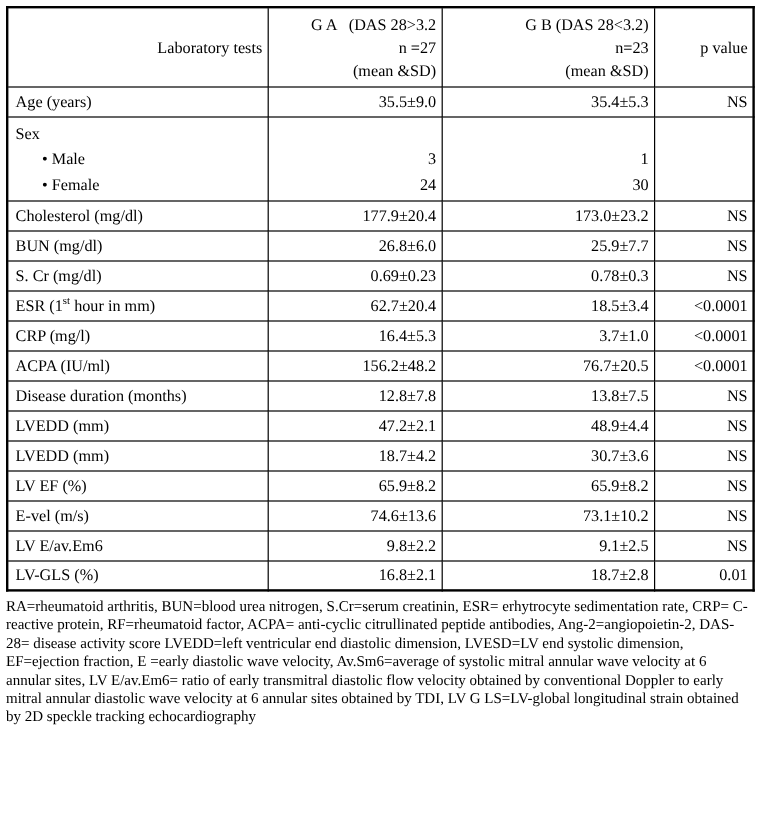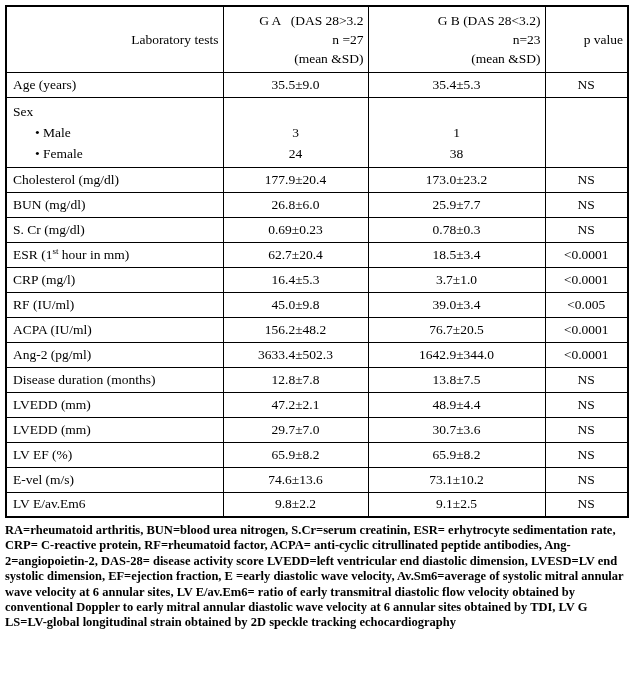--- a/index.html
+++ b/index.html
@@ -34,35 +34,34 @@
     overflow: hidden;
   }
   thead tr { height: 66px; }
   thead th .hline {
     line-height: 19px;
     text-align: right;
     white-space: pre;
   }
   tbody tr { height: 25px; }
   td.label-cell { text-align: left; padding-left: 6px; }
-  td.value-cell { text-align: center; }
+  td.value-cell { text-align: right; }
 
   tr.multiline td { vertical-align: top; padding-top: 3px; padding-bottom: 3px; }
   .line { line-height: 21px; white-space: pre; }
   td.label-cell .indent { padding-left: 22px; }
 
   sup { font-size: 9px; line-height: 0; text-align: center; }
 
   .footnote {
     width: 623px;
     margin-top: 5px;
     font-size: 12.5px;
     line-height: 15.4px;
     text-align: left;
-    font-weight: bold;
   }
 </style>
 </head>
 <body>
 
 <div class="page">
   <table class="lab-table">
     <colgroup>
       <col class="c1">
         <col class="c2">
@@ -103,21 +102,21 @@
             <div class="line indent">• Female</div>
           </td>
           <td class="value-cell">
             <div class="line">&nbsp;</div>
             <div class="line">3</div>
             <div class="line">24</div>
           </td>
           <td class="value-cell">
             <div class="line">&nbsp;</div>
             <div class="line">1</div>
-            <div class="line">38</div>
+            <div class="line">30</div>
           </td>
           <td class="value-cell"></td>
         </tr>
         <tr>
           <td class="label-cell">Cholesterol (mg/dl)</td>
           <td class="value-cell">177.9±20.4</td>
           <td class="value-cell">173.0±23.2</td>
           <td class="value-cell">NS</td>
         </tr>
         <tr>
@@ -138,52 +137,40 @@
           <td class="value-cell">18.5±3.4</td>
           <td class="value-cell">&lt;0.0001</td>
         </tr>
         <tr>
           <td class="label-cell">CRP (mg/l)</td>
           <td class="value-cell">16.4±5.3</td>
           <td class="value-cell">3.7±1.0</td>
           <td class="value-cell">&lt;0.0001</td>
         </tr>
         <tr>
-          <td class="label-cell">RF (IU/ml)</td>
-          <td class="value-cell">45.0±9.8</td>
-          <td class="value-cell">39.0±3.4</td>
-          <td class="value-cell">&lt;0.005</td>
-        </tr>
-        <tr>
           <td class="label-cell">ACPA (IU/ml)</td>
           <td class="value-cell">156.2±48.2</td>
           <td class="value-cell">76.7±20.5</td>
-          <td class="value-cell">&lt;0.0001</td>
-        </tr>
-        <tr>
-          <td class="label-cell">Ang-2 (pg/ml)</td>
-          <td class="value-cell">3633.4±502.3</td>
-          <td class="value-cell">1642.9±344.0</td>
           <td class="value-cell">&lt;0.0001</td>
         </tr>
         <tr>
           <td class="label-cell">Disease duration (months)</td>
           <td class="value-cell">12.8±7.8</td>
           <td class="value-cell">13.8±7.5</td>
           <td class="value-cell">NS</td>
         </tr>
         <tr>
           <td class="label-cell">LVEDD (mm)</td>
           <td class="value-cell">47.2±2.1</td>
           <td class="value-cell">48.9±4.4</td>
           <td class="value-cell">NS</td>
         </tr>
         <tr>
           <td class="label-cell">LVEDD (mm)</td>
-          <td class="value-cell">29.7±7.0</td>
+          <td class="value-cell">18.7±4.2</td>
           <td class="value-cell">30.7±3.6</td>
           <td class="value-cell">NS</td>
         </tr>
         <tr>
           <td class="label-cell">LV EF (%)</td>
           <td class="value-cell">65.9±8.2</td>
           <td class="value-cell">65.9±8.2</td>
           <td class="value-cell">NS</td>
         </tr>
         <tr>
@@ -191,16 +178,22 @@
           <td class="value-cell">74.6±13.6</td>
           <td class="value-cell">73.1±10.2</td>
           <td class="value-cell">NS</td>
         </tr>
         <tr>
           <td class="label-cell">LV E/av.Em6</td>
           <td class="value-cell">9.8±2.2</td>
           <td class="value-cell">9.1±2.5</td>
           <td class="value-cell">NS</td>
         </tr>
+        <tr>
+          <td class="label-cell">LV-GLS (%)</td>
+          <td class="value-cell">16.8±2.1</td>
+          <td class="value-cell">18.7±2.8</td>
+          <td class="value-cell">0.01</td>
+        </tr>
       </tbody>
   </table>
   <div class="footnote">RA=rheumatoid arthritis, BUN=blood urea nitrogen, S.Cr=serum creatinin, ESR= erhytrocyte sedimentation rate, CRP= C-reactive protein, RF=rheumatoid factor, ACPA= anti-cyclic citrullinated peptide antibodies, Ang-2=angiopoietin-2, DAS-28= disease activity score LVEDD=left ventricular end diastolic dimension, LVESD=LV end systolic dimension, EF=ejection fraction, E =early diastolic wave velocity, Av.Sm6=average of systolic mitral annular wave velocity at 6 annular sites, LV E/av.Em6= ratio of early transmitral diastolic flow velocity obtained by conventional Doppler to early mitral annular diastolic wave velocity at 6 annular sites obtained by TDI, LV G LS=LV-global longitudinal strain obtained by 2D speckle tracking echocardiography</div>
 </div>
 
 </body></html>

